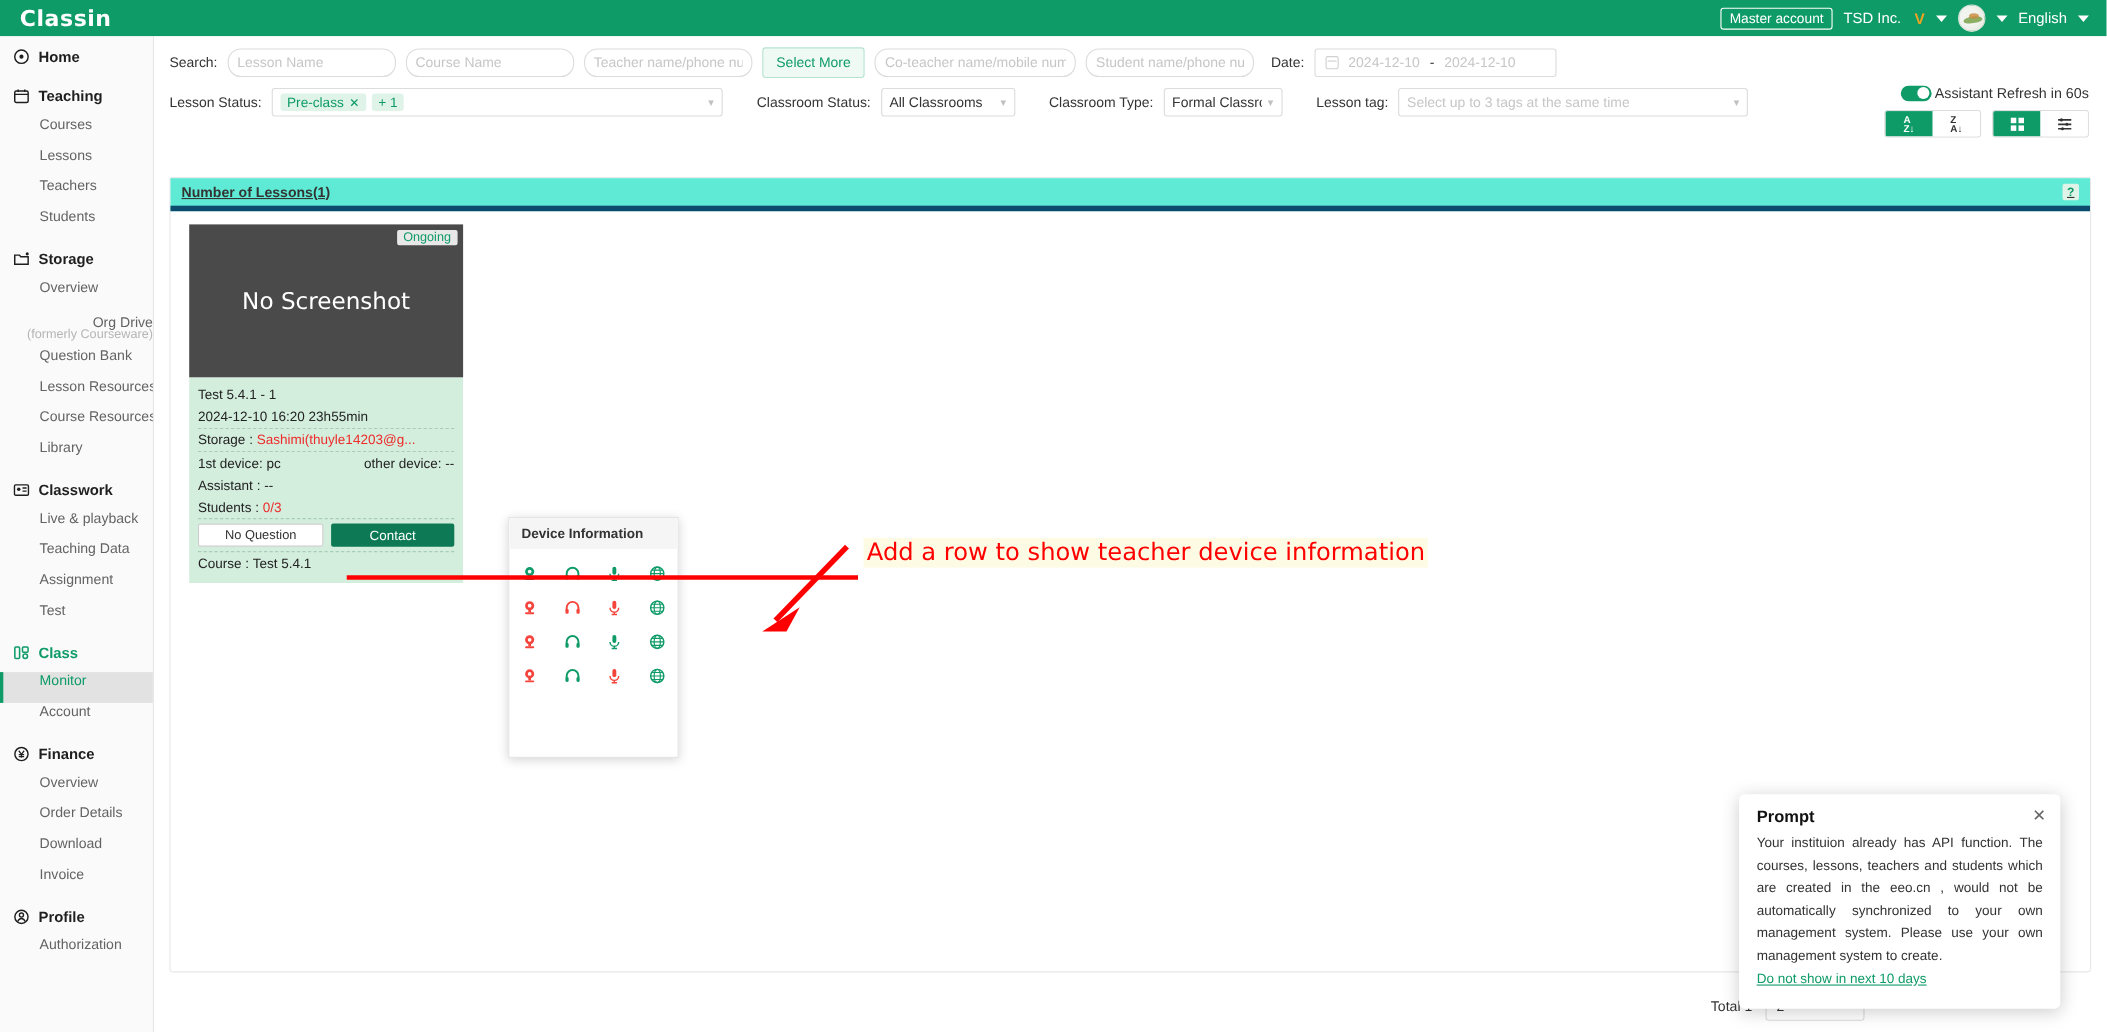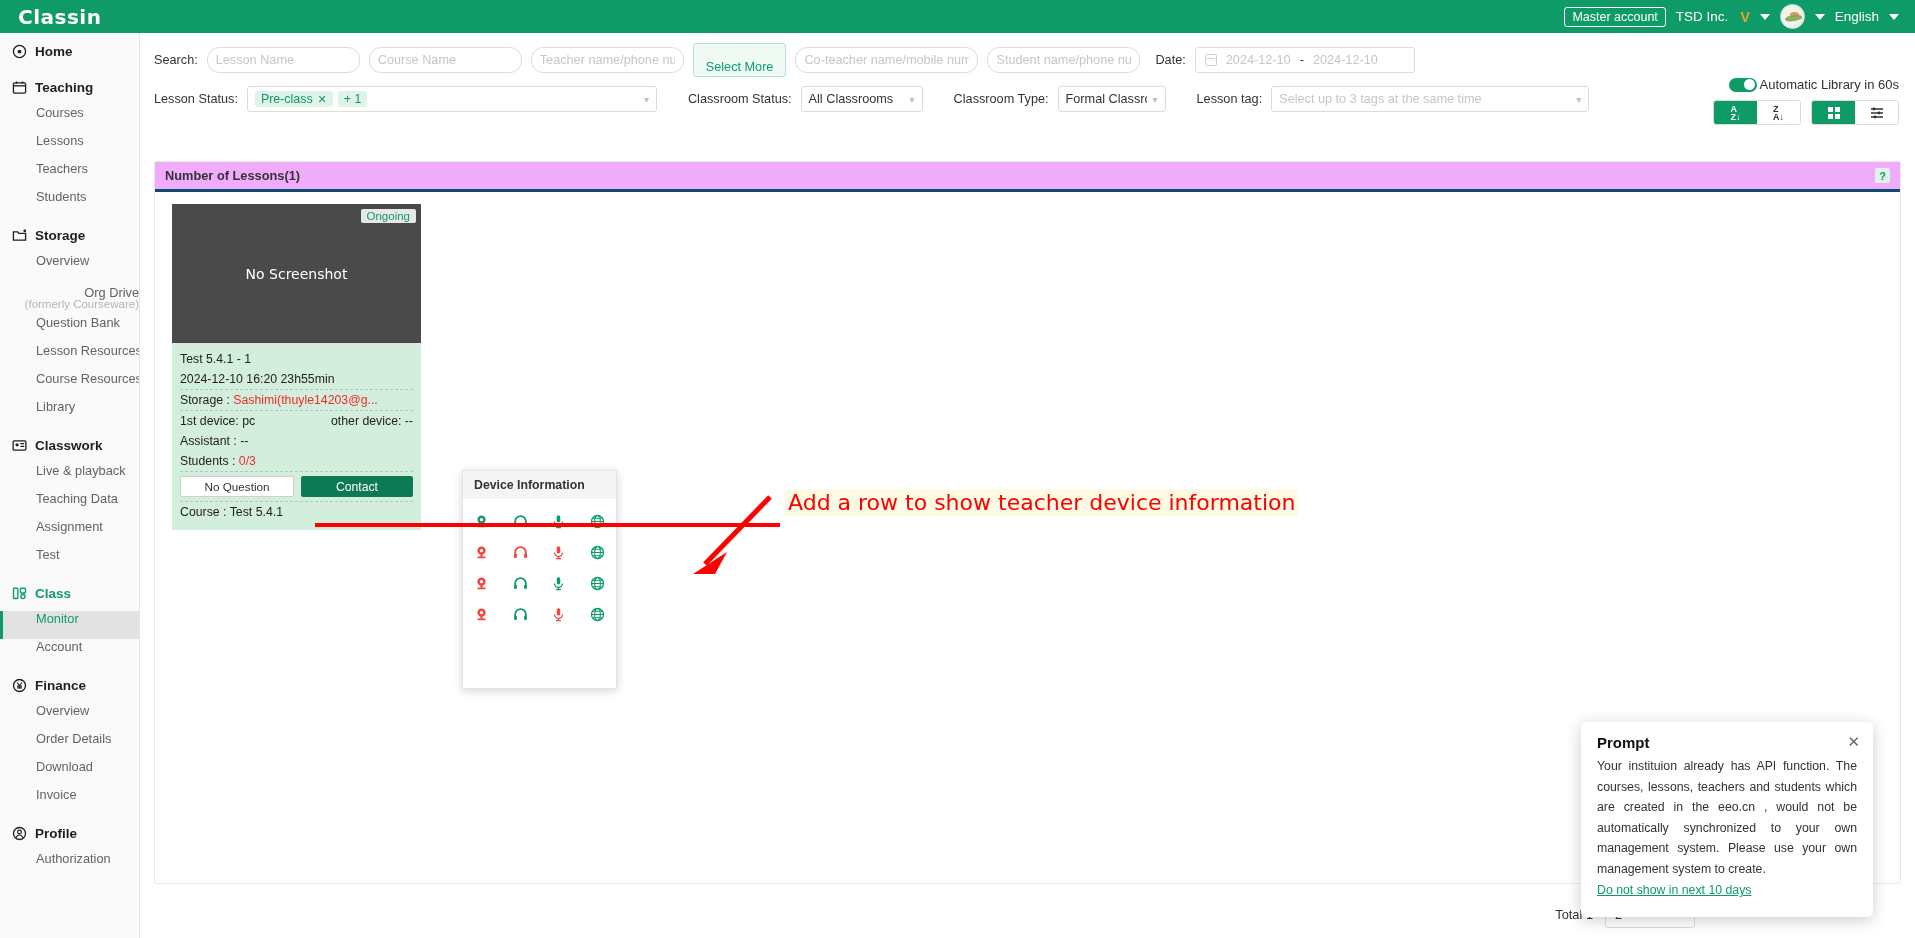--- a/index.html
+++ b/index.html
@@ -77,21 +77,21 @@
   .frow{ display:flex; align-items:center; gap:9px; margin-bottom:9px; flex-wrap:nowrap;}
   .flabel{ font-size:12.7px; color:#333; white-space:nowrap; }
   .tinput{
     height:26px; border:1px solid #dcdcdc; border-radius:12px; background:#fff;
     font-size:12.7px; color:#333; padding:0 8px; line-height:24px;
   }
   .tinput::placeholder{ color:#c6c6c6; }
   .ph{ color:#c6c6c6; font-size:12.7px; }
   .btn-outline{
     height:28px; border:1px solid #b5e3cf; background:#effaf5; color:#0e9b68;
-    border-radius:3px; font-size:12.7px; padding:16px 12px; cursor:pointer;
+    border-radius:3px; font-size:12.7px; padding:6px 12px; cursor:pointer;
     font-family:"Liberation Sans", sans-serif;
   }
   .selbox{
     height:26px; border:1px solid #dcdcdc; border-radius:3px; background:#fff;
     display:flex; align-items:center; padding:0 7px; font-size:12.7px; color:#333;
     position:relative; overflow:hidden;
   }
   .selbox .dn{ margin-left:auto; color:#c0c0c0; font-size:10px; padding-left:6px;}
   .chip{
     background:#dff3e9; color:#0e9b68; border-radius:3px; font-size:12.4px;
@@ -121,35 +121,35 @@
   .seg > div.on{ background:#0e9b68; }
   .az{ font-size:9px; line-height:8px; color:#333; font-weight:700; text-align:left;}
   .seg > div.on .az{ color:#fff; }
 
   
   #panel{
     position:absolute; left:14px; top:128px; width:1747px; height:723px;
     border:1px solid #e8e8e8; border-radius:3px; background:#fff;
   }
   #panelhead{
-    height:30px; background:#f0abfc; border-bottom:3px solid #0c4a6e;
-    display:flex; align-items:center; padding:0 10px; font-weight:700; font-size:12.8px; color:#333;
+    height:30px; background:#5eead4; border-bottom:5px solid #0c4a6e;
+    display:flex; align-items:center; padding:0 10px; font-weight:700; font-size:12.8px; color:#333;text-decoration:underline;
   }
   .help{
     margin-left:auto; width:15px;height:15px;border-radius:2px;background:#dff3e9;color:#0e9b68;
     font-size:11px; display:flex; align-items:center; justify-content:center; cursor:pointer;
   }
 
   
   #card{ position:absolute; left:17px; top:42px; width:249px; }
   .shot{
     height:139px; background:#4a4a4a; position:relative;
     display:flex; align-items:center; justify-content:center;
   }
-  .shot .txt{ color:#fff; font-size:14px; font-family:"DejaVu Sans", sans-serif;}
+  .shot .txt{ color:#fff; font-size:21px; font-family:"DejaVu Sans", sans-serif;}
   .badge{
     position:absolute; right:5px; top:5px; background:#e8e8e8; color:#0e9b68;
     font-size:11.5px; padding:1px 6px; border-radius:2px;
   }
   .cardbody{ background:#d4eede; padding:6px 8px 8px 8px; font-size:12.3px; color:#222; }
   .cline{ padding:3px 0; }
   .dash{ border-bottom:1px dashed #a9cdb9; }
   .red{ color:#ee2b2b; }
   .devrow{ display:flex; justify-content:space-between; padding:3px 0; }
   .btnrow{ display:flex; gap:7px; padding:4px 0; align-items:stretch;}
@@ -412,21 +412,21 @@
       <div class="selbox" style="width:318px">
         <span class="ph">Select up to 3 tags at the same time</span>
         <span class="dn">▾</span>
       </div>
     </div>
   </div>
 
   <div id="rightctl">
     <div class="toggle-row">
       <span class="switch"></span>
-      <span>Automatic Library in 60s</span>
+      <span>Assistant Refresh in 60s</span>
     </div>
     <div class="segbar">
       <div class="seg">
         <div class="on">
           <span class="az">A<br>Z↓</span>
         </div>
         <div>
           <span class="az">Z<br>A↓</span>
         </div>
       </div>

